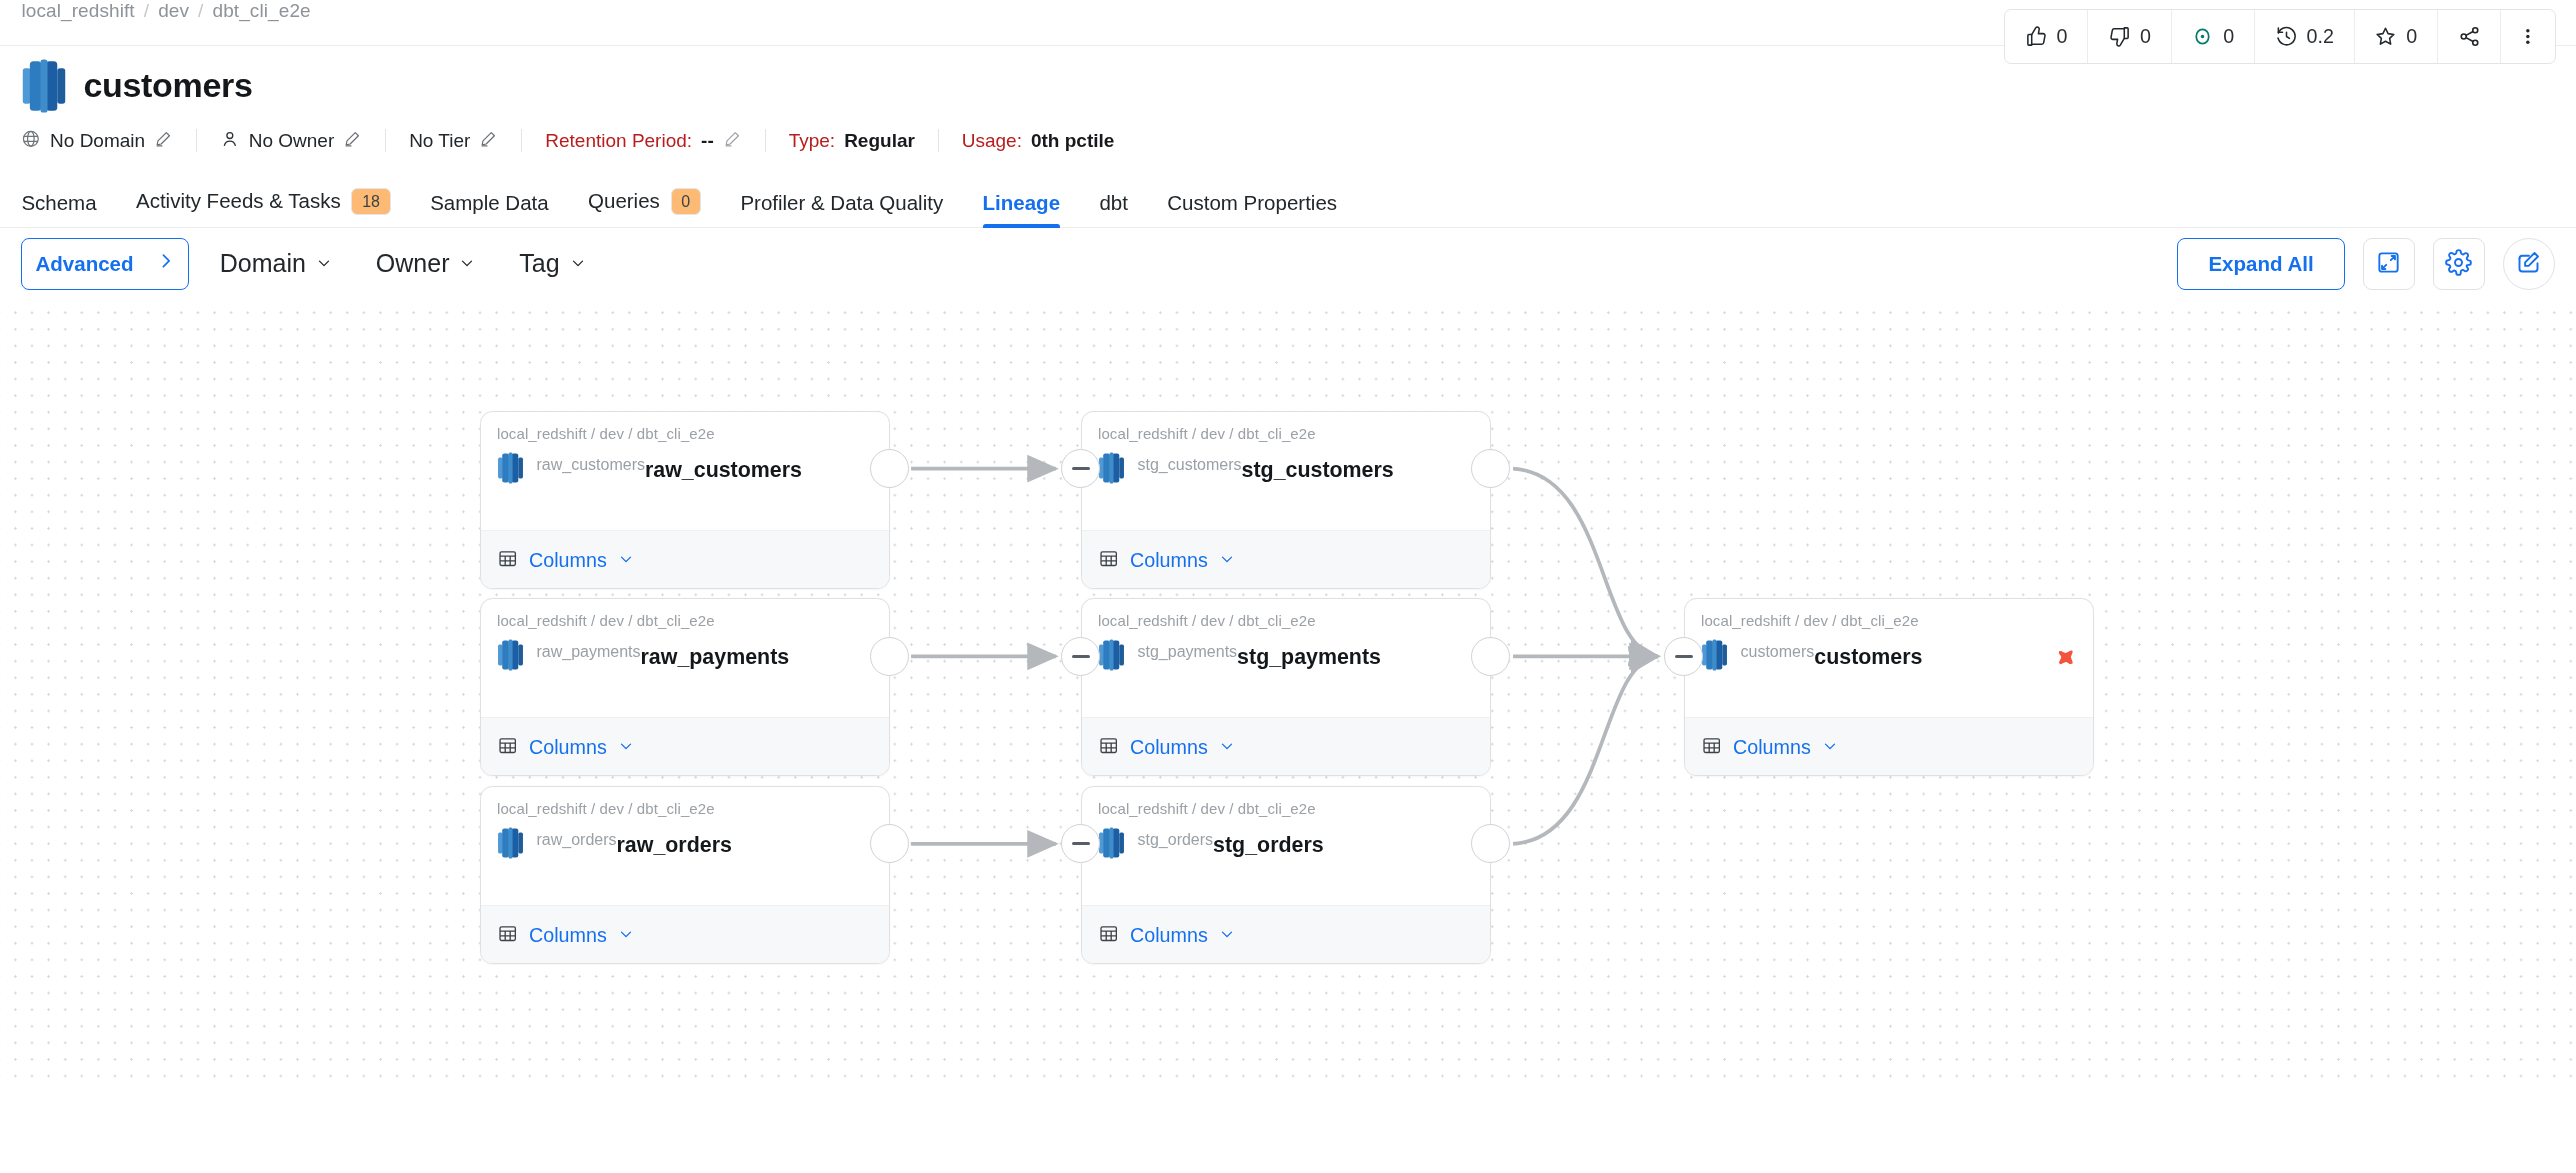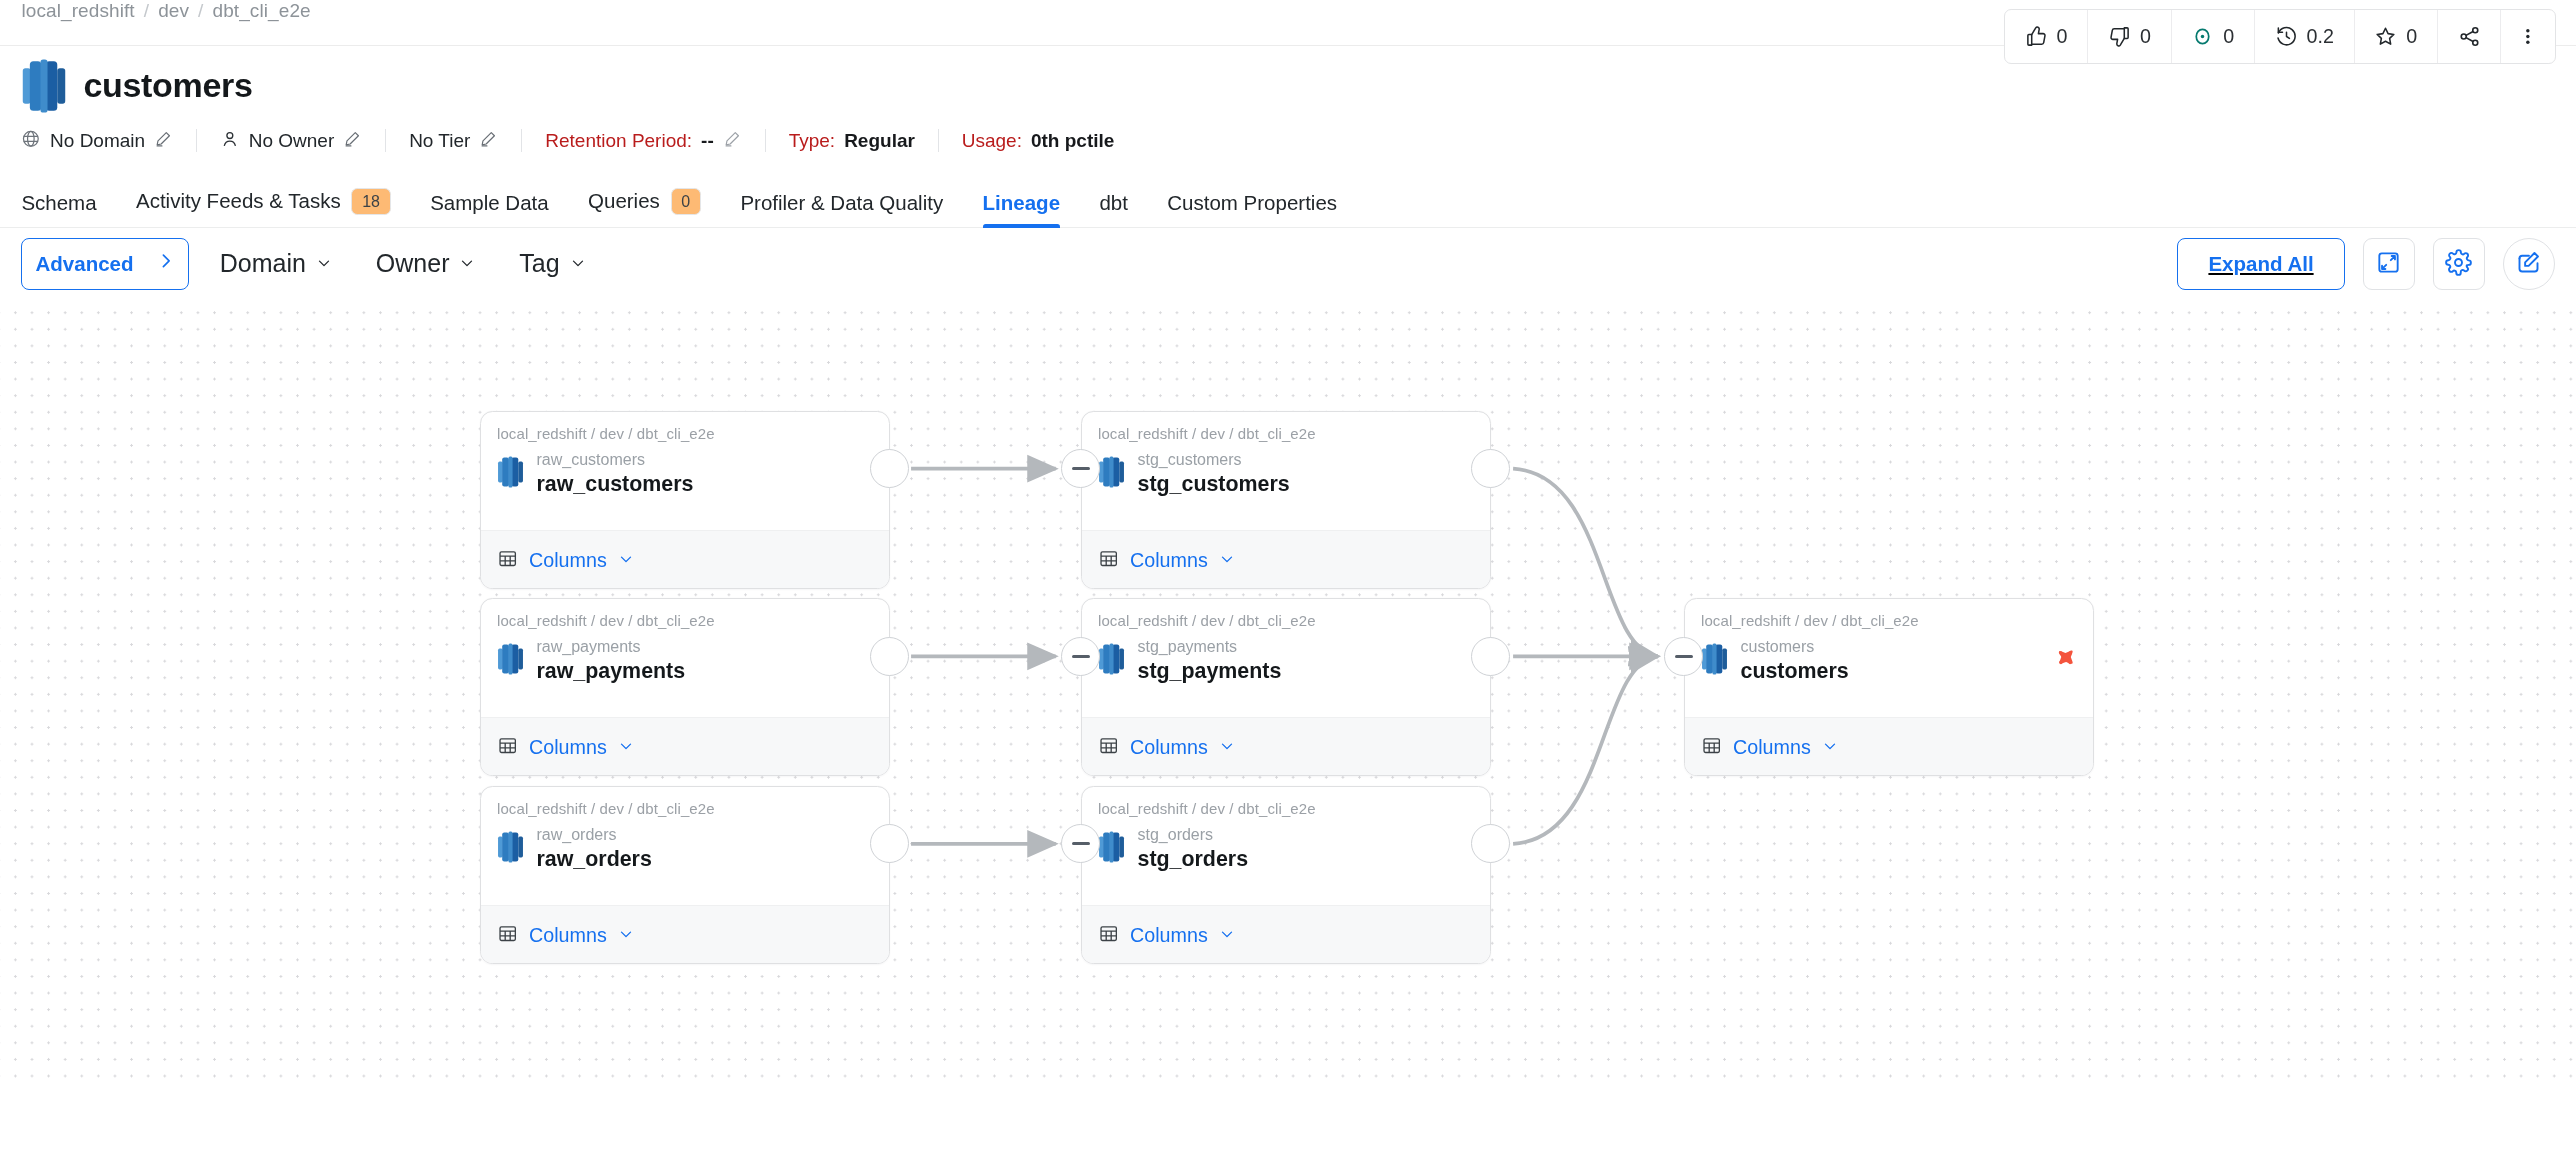--- a/index.html
+++ b/index.html
@@ -114,21 +114,21 @@
     display: flex; align-items: center; justify-content: center; gap: 22px;
     background: #fff; cursor: pointer;
   }
   .filter-pill {
     display: flex; align-items: center; gap: 9px;
     font-size: 25px; color: #22272b; cursor: pointer;
     padding: 0 12.5px; margin-left: 3.6px;
   }
   .tb-right {
     position: absolute; right: 21.4px; top: 50%; transform: translateY(-50%);
-    display: flex; align-items: center; gap: 18px; text-decoration: underline;
+    display: flex; align-items: center; gap: 18px;
   }
   .btn-expand {
     height: 52px; padding: 0 30px;
     border: 1.8px solid #1570ef; border-radius: 8px;
     color: #1570ef; font-size: 20.5px; font-weight: 600;
     display: flex; align-items: center; justify-content: center;
     background: #fff; cursor: pointer;
   }
   .icon-btn {
     width: 52px; height: 52px; border: 0.9px solid #e0e2e5; border-radius: 9px;
@@ -156,21 +156,21 @@
     border: 0.9px solid #dfe0e2;
     border-radius: 12.5px;
     box-shadow: 0 0.9px 1.8px rgba(16,24,40,.04);
     overflow: hidden;
   }
   .node-body { padding: 12.5px 16px 0 16px; position: relative; height: 118px;}
   .node-crumb {
     font-size: 15px; color: #9ba0a6; letter-spacing: 0.1px; white-space: nowrap;
   }
   .node-main { display: flex; align-items: center; gap: 12.5px; margin-top: 9px; }
-  .node-texts { display: flex; flex-direction: column; line-height: 1.15; }
+  .node-texts { display: flex; line-height: 1.15; }
   .node-sub { font-size: 16px; color: #9aa0a6; }
   .node-title { font-size: 21.4px; font-weight: 700; color: #14181b; margin-top: 2.7px; }
   .node-footer {
     height: 59px; background: #f7f8f9; border-top: 0.9px solid #eff0f1;
     display: flex; align-items: center; gap: 10.7px; padding: 0 16px;
   }
   .node-footer .cols {
     color: #1570ef; font-size: 19.7px; cursor: pointer;
   }
   .dbt-badge {

